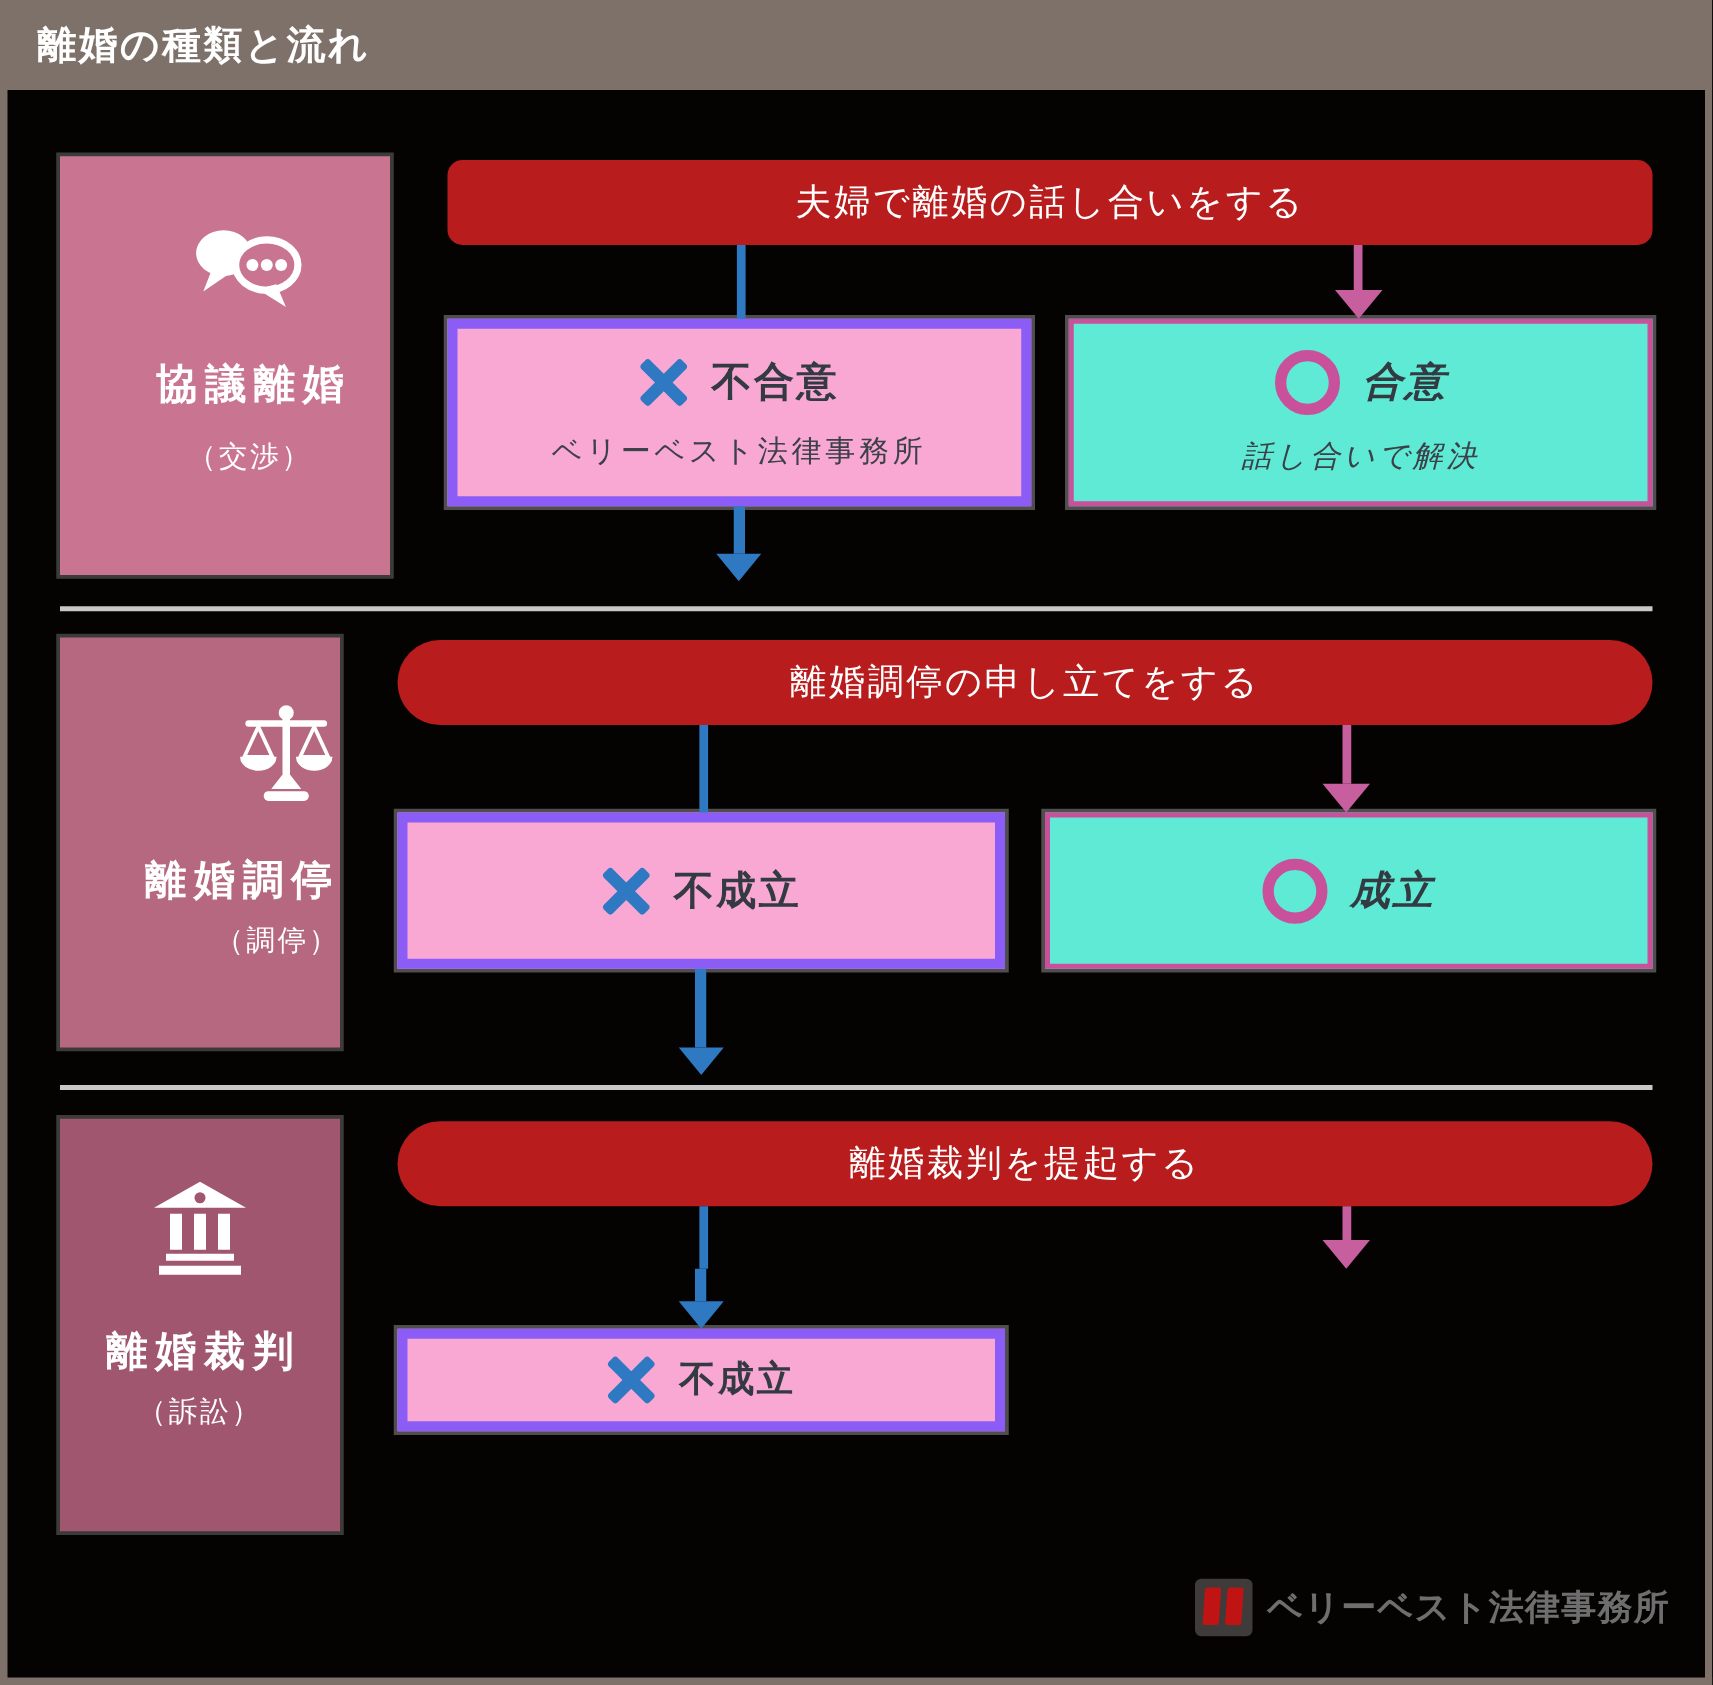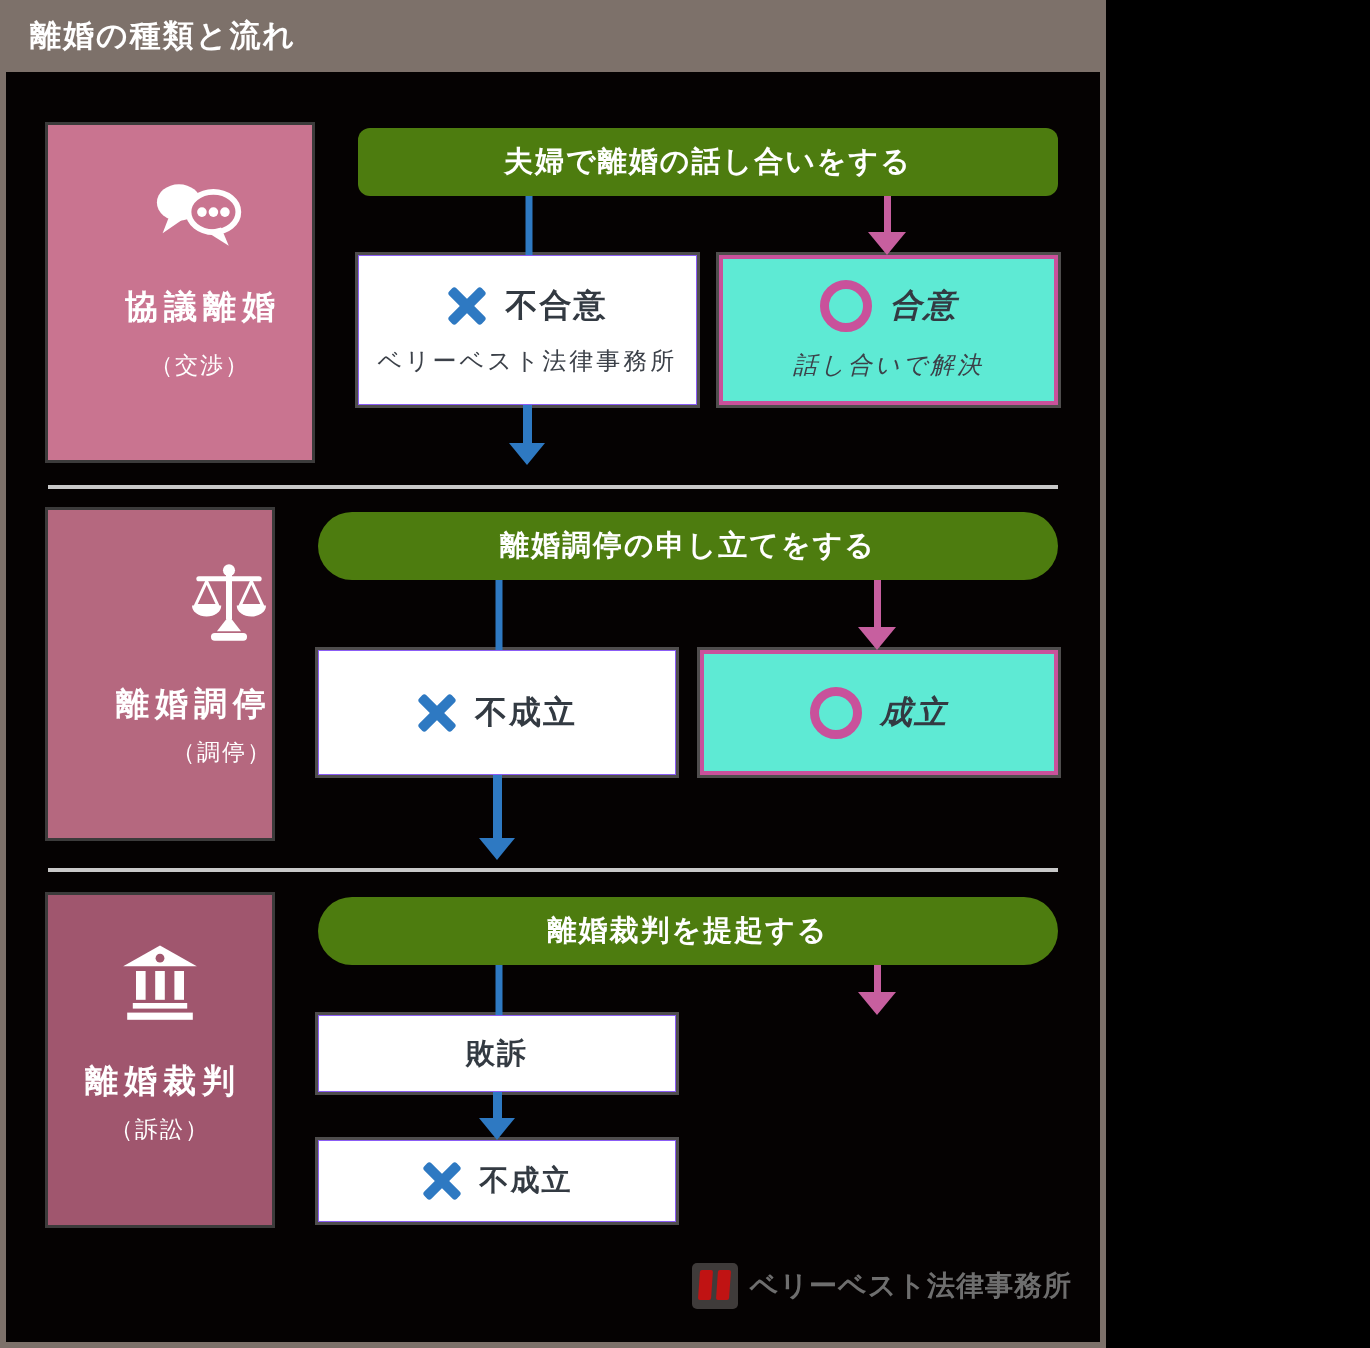--- a/index.html
+++ b/index.html
@@ -1,17 +1,17 @@
 <!DOCTYPE html>
 <html lang="ja"><head>
 <meta charset="utf-8">
 <style>
   html,body{margin:0;padding:0;background:#000;}
   .app{
-    width:1106px;height:1348px;box-sizing:border-box;
+    width:1370px;height:1348px;box-sizing:border-box;
     font-family:"Liberation Sans","DejaVu Sans",sans-serif;
     display:flex;flex-direction:column;background:#050202;overflow:hidden;
   }
   
   .titlebar{
     flex:none;height:72px;background:#7d716a;color:#fff;
     display:flex;align-items:center;padding:0 30px;box-sizing:border-box;
     font-size:31px;font-weight:bold;letter-spacing:2px;
   }
   .content{
@@ -28,21 +28,21 @@
     box-shadow:0 0 0 3px rgba(128,128,128,.45);
   }
   .label-box.c1{background:#c97490;padding-left:40px;}
   .label-box.c2{background:#b5687f;align-items:flex-end;}
   .label-box.c3{background:#a0566e;}
   .label-icon{flex:none;}
   .label-title{font-size:33px;font-weight:bold;letter-spacing:6px;text-indent:6px;}
   .label-sub{font-size:23px;letter-spacing:2px;}
   .flow{flex:1;display:flex;flex-direction:column;min-width:0;}
   .step-bar{
-    background:#4d7c0f;color:#fff;font-weight:bold;font-size:29px;letter-spacing:2px;
+    background:#b91c1c;color:#fff;font-weight:normal;font-size:29px;letter-spacing:2px;
     height:68px;display:flex;align-items:center;justify-content:center;flex:none;
   }
   .step-bar.r-sm{border-radius:12px;margin-top:3px;}
   .step-bar.r-lg{border-radius:34px;margin-top:2px;}
   
   .connectors{position:relative;flex:none;}
   .h-conn1{height:59px;} .h-conn2{height:70px;} .h-conn3{height:50px;}
   .conn{position:absolute;top:0;bottom:0;transform:translateX(-50%);}
   .conn.blue-line{left:24.4%;width:7px;background:#2e79c2;}
   .conn.pink-arrow{left:75.6%;display:flex;flex-direction:column;align-items:center;}
@@ -64,21 +64,21 @@
     border-left:18px solid transparent;border-right:18px solid transparent;
     border-top:22px solid #2e79c2;
   }
   
   .boxes-row{display:flex;justify-content:space-between;flex:none;}
   .rbox{
     box-sizing:border-box;width:48.4%;display:flex;flex-direction:column;
     align-items:center;justify-content:center;
     box-shadow:0 0 0 3px rgba(128,128,128,.6);
   }
-  .rbox.fail{background:#ffffff;border:1px solid #8b5cf6;}
+  .rbox.fail{background:#f9a8d4;border:8px solid #8b5cf6;}
   .rbox.ok{background:#5eead4;border:4px solid #c9519b;font-style:italic;}
   .h-box1{height:150px;} .h-box2{height:125px;} .h-box3{height:77px;} .h-box3b{height:82px;}
   .rbox-title-row{display:flex;align-items:center;gap:18px;}
   .rbox-title{font-size:32px;font-weight:bold;color:#333a42;letter-spacing:2px;}
   .rbox-title.md{font-size:29px;}
   .rbox-sub{margin-top:17px;font-size:24px;color:#3c4149;letter-spacing:3px;}
   .single{width:48.4%;}
   
   .x-icon{position:relative;width:40px;height:40px;flex:none;}
   .x-icon::before,.x-icon::after{
@@ -237,23 +237,20 @@
       <div class="flow">
         <div class="step-bar r-lg">離婚裁判を提起する</div>
         <div class="connectors h-conn3">
           <div class="conn blue-line"></div>
           <div class="conn pink-arrow">
             <div class="stem"></div>
               <div class="head"></div>
           </div>
         </div>
         <div class="boxes-row">
-          <div class="rbox fail h-box3">
-            <span class="rbox-title md">敗訴</span>
-          </div>
         </div>
         <div class="arrow-row h-arr3">
           <div class="down-arrow">
             <div class="stem"></div>
               <div class="head"></div>
           </div>
         </div>
         <div class="boxes-row">
           <div class="rbox fail h-box3b single">
             <div class="rbox-title-row">

